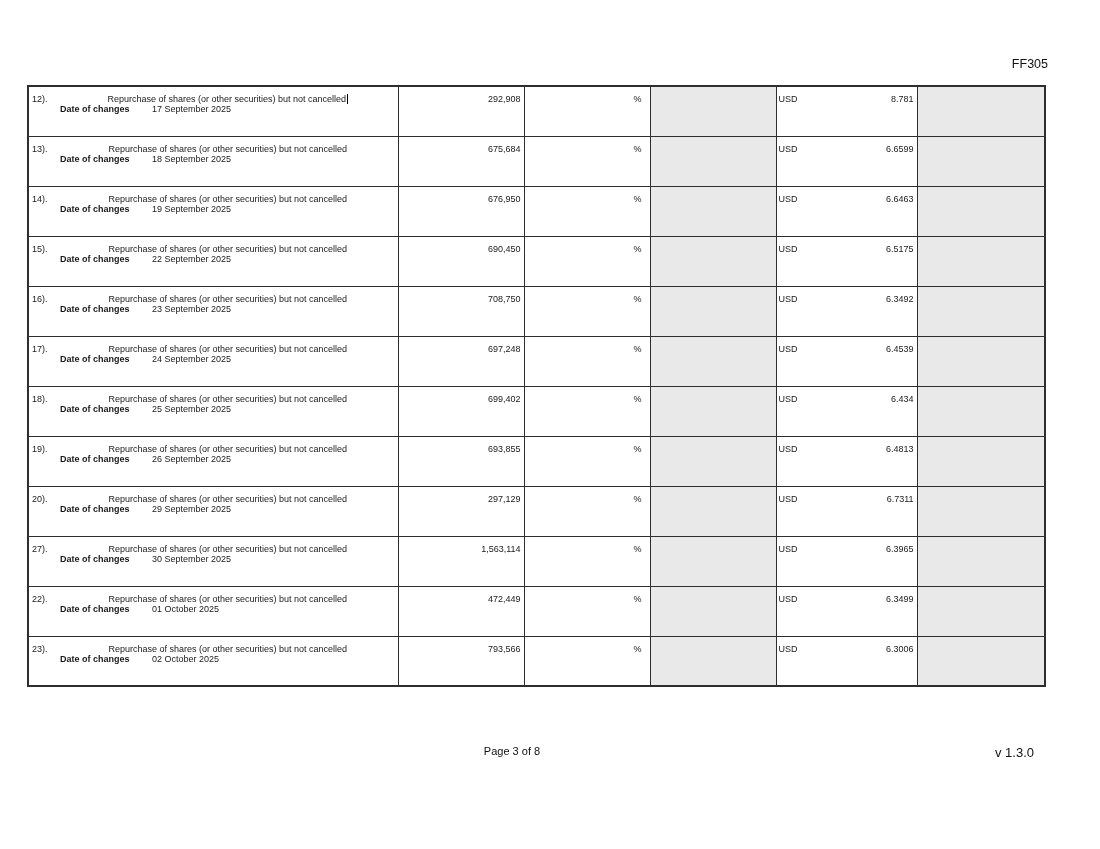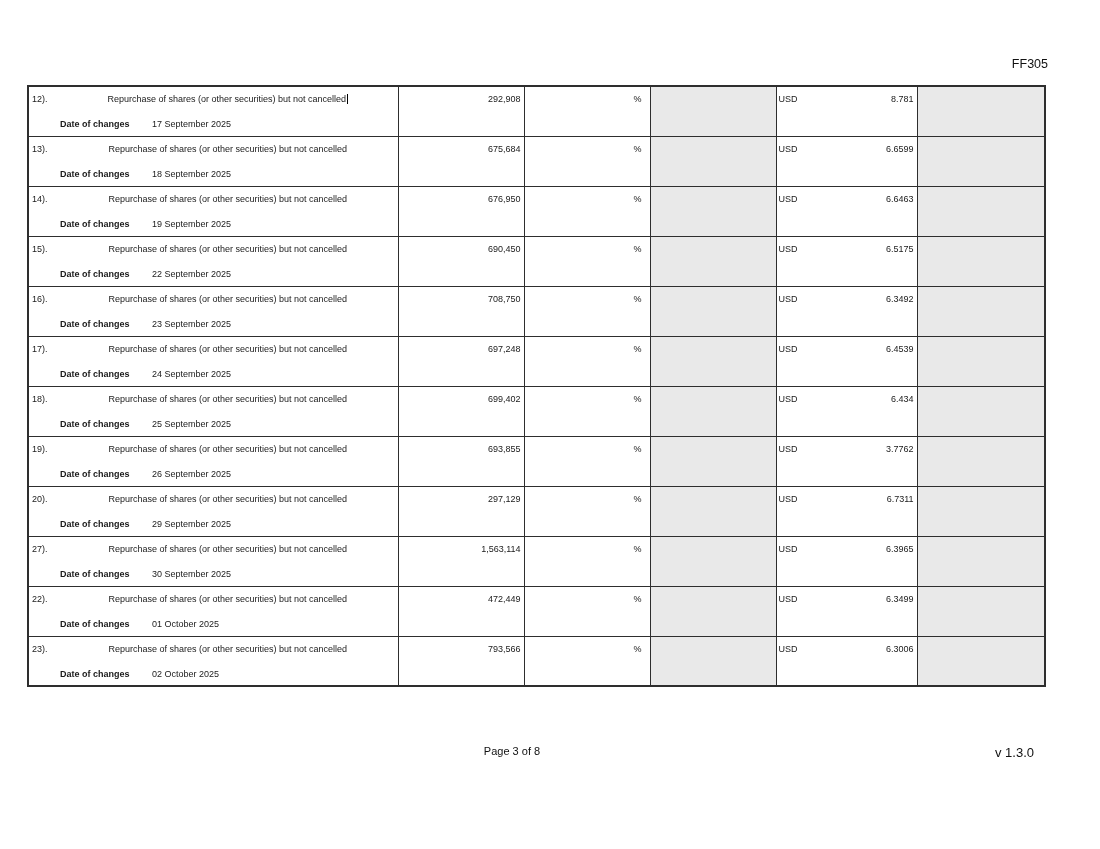--- a/index.html
+++ b/index.html
@@ -29,21 +29,21 @@
     vertical-align: top;
     height: 50px;
     font-size: 9px;
     color: #1a1a1a;
     overflow: hidden;
   }
   td.desc-cell { padding: 7px 2px 0 3px; }
   .line1 { display: flex; align-items: flex-start; }
   .row-num { width: 28px; flex: 0 0 28px; }
   .row-desc { flex: 1; text-align: center; }
-  .line2 { margin-top: 15px; padding-left: 28px; display: flex; }
+  .line2 { padding-left: 28px; display: flex; }
   .date-label { font-weight: bold; width: 92px; flex: 0 0 92px; }
   td.qty-cell  { text-align: right; padding: 7px 3px 0 0; }
   td.pct-cell  { text-align: right; padding: 7px 8px 0 0; }
   td.shaded-cell { background: var(--shaded, #e9e9e9); }
   td.usd-cell { padding: 7px 3px 0 2px; margin-top: 48px; }
   .usd-inner { display: flex; justify-content: space-between; }
   .text-caret {
     display: inline-block;
     width: 1px; height: 10px;
     background: #000;
@@ -248,21 +248,21 @@
         <span class="date-label">Date of changes</span>
         <span>26 September 2025</span>
       </div>
     </td>
     <td class="qty-cell">693,855</td>
     <td class="pct-cell">%</td>
     <td class="shaded-cell"></td>
     <td class="usd-cell">
       <div class="usd-inner">
         <span>USD</span>
-        <span>3.7762</span>
+        <span>6.4813</span>
       </div>
     </td>
     <td class="shaded-cell"></td>
   </tr>
 
   <tr>
     <td class="desc-cell">
       <div class="line1">
         <span class="row-num">20).</span>
         <span class="row-desc"><span>Repurchase of shares (or other securities) but not cancelled</span></span>

